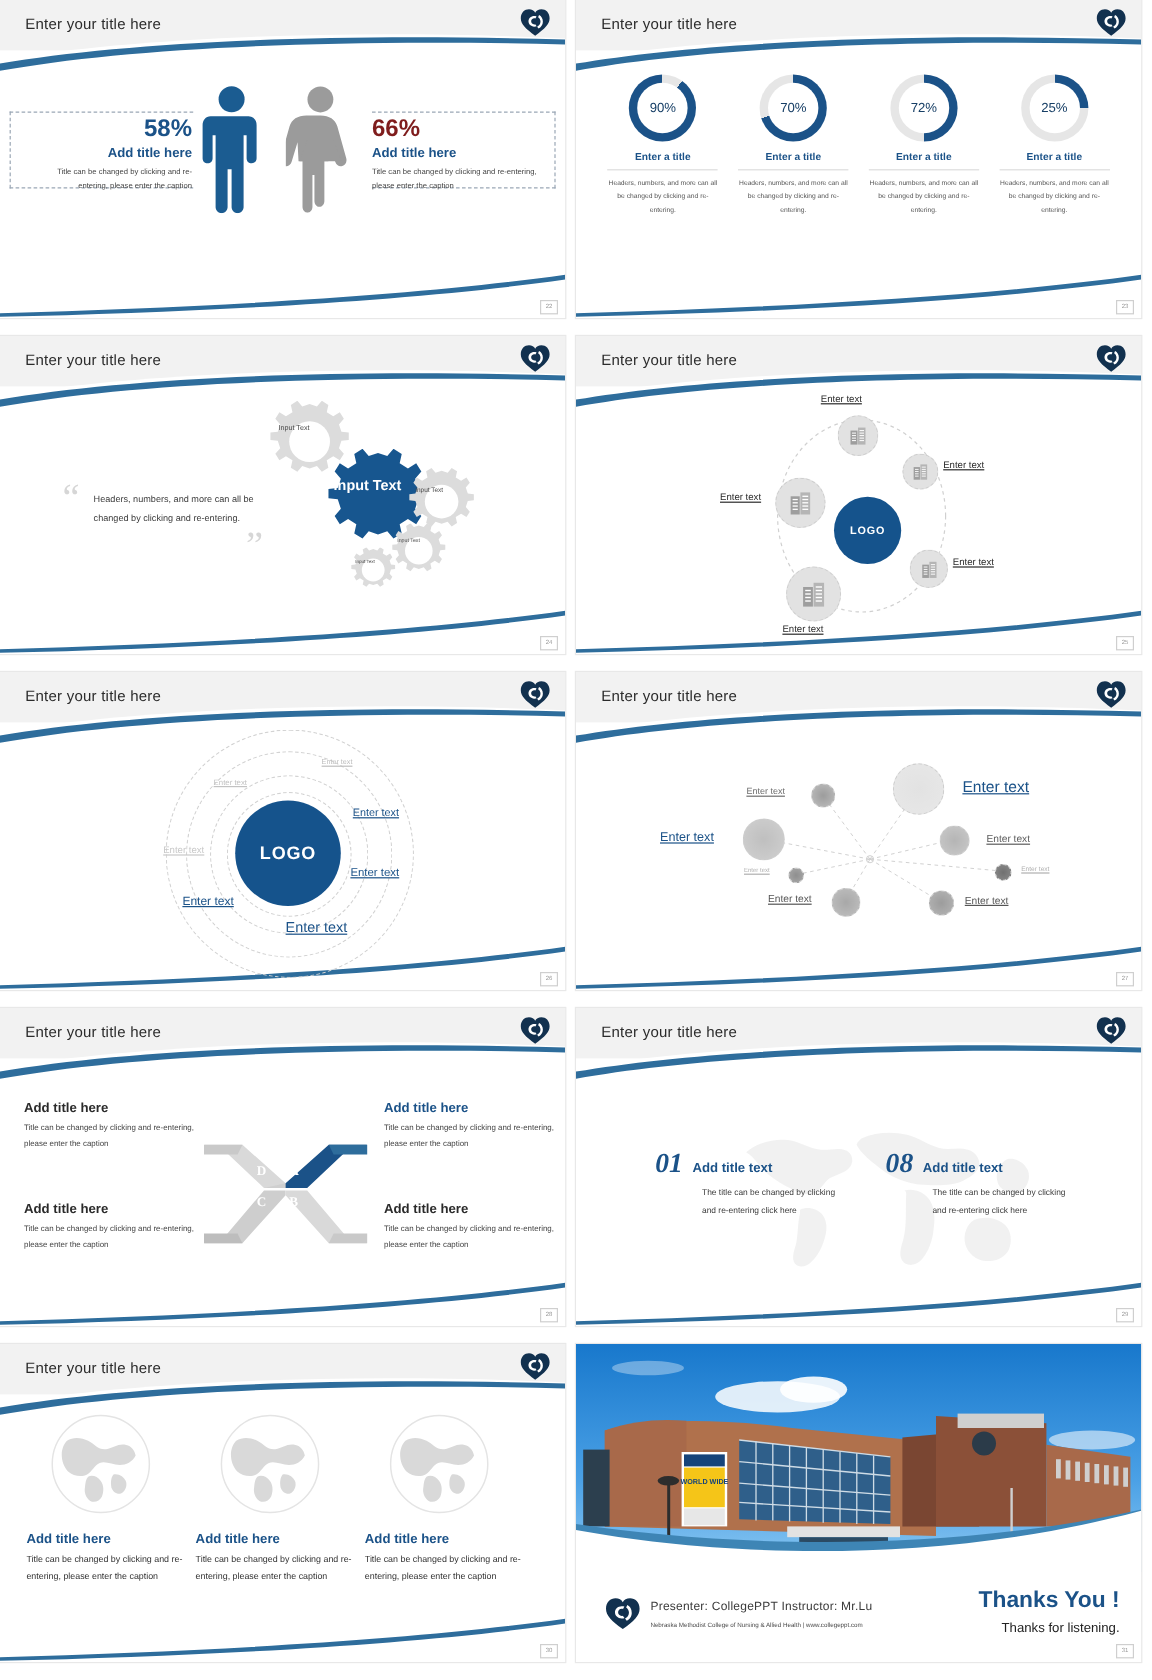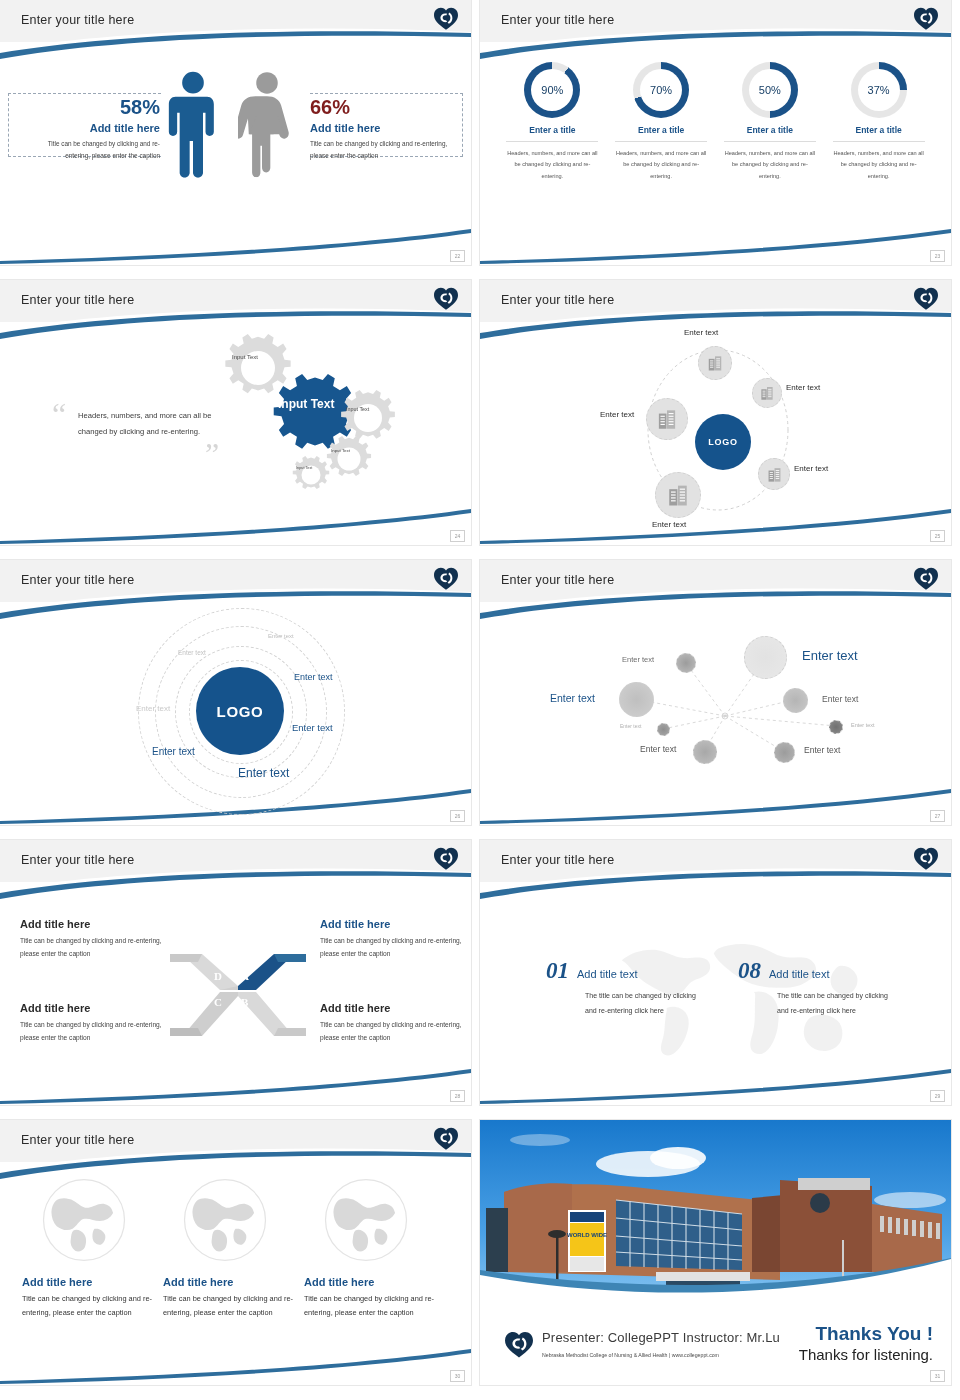--- a/index.html
+++ b/index.html
@@ -44,52 +44,52 @@
   
   .quote-mark{position:absolute;font-family:"Liberation Serif",serif;font-size:32px;color:#d6d6d6;line-height:1;}
   .s3-text{position:absolute;left:78px;top:128px;width:160px;font-size:7.6px;color:#3c3c3c;line-height:2.1;}
   .gearbox{position:absolute;left:220px;top:50px;width:250px;height:190px;}
   .gear-lbl{position:absolute;text-align:left;color:#4a4a4a;line-height:1.15;}
 
   
   .c4{position:absolute;left:0;top:44px;width:100%;height:220px;}
   .node{position:absolute;border-radius:50%;background:#e2e2e2;border:1px dashed #cfcfcf;
         display:flex;align-items:center;justify-content:center;}
-  .lbl{position:absolute;font-size:8px;color:#2b2b2b;white-space:nowrap;}
+  .lbl{position:absolute;font-size:8px;color:#2b2b2b;white-space:nowrap;text-decoration:underline;}
   .hub{position:absolute;border-radius:50%;background:#15538c;color:#fff;display:flex;align-items:center;
        justify-content:center;font-size:9px;font-weight:bold;letter-spacing:.7px;}
 
   
   .ring{position:absolute;border-radius:50%;border:1px dashed #d3d3d3;}
 
   
   .bub{position:absolute;border-radius:50%;border:1px dashed #cfcfcf;}
 
   
   .s7-t{font-size:11px;font-weight:bold;}
   .s7-c{font-size:6.6px;color:#444;line-height:2;margin-top:4px;}
   .xbox{position:absolute;left:168px;top:98px;width:140px;height:105px;}
   .xltr{position:absolute;color:#fff;font-size:11px;font-weight:bold;font-family:"Liberation Serif",serif;}
 
   
   .num{font-family:"Liberation Serif",serif;font-style:italic;font-weight:bold;font-size:23px;color:#1b5288;}
-  .s8-t{font-size:11px;font-weight:normal;color:#1b5288;margin-top:30px;}
+  .s8-t{font-size:11px;font-weight:bold;color:#1b5288;margin-top:30px;}
   .s8-c{font-size:7px;color:#3c3c3c;line-height:2.1;margin-top:5px;}
 
   
   .g-col{position:absolute;top:56px;width:130px;text-align:left;}
   .g-title{font-size:11px;font-weight:bold;color:#1b5288;margin-top:8px;}
   .g-cap{font-size:7.4px;color:#333;line-height:1.95;margin-top:4px;}
 
   
   .photo{position:absolute;left:0;top:0;width:100%;height:190px;overflow:hidden;
          background:linear-gradient(#1b7fd4 0%, #3e9ce4 55%, #6fb8ee 100%);}
   .thanks-big{position:absolute;right:18px;bottom:40px;font-size:19px;font-weight:bold;color:#1b5288;}
-  .thanks-sm{position:absolute;right:18px;bottom:22px;font-size:15px;color:#222;}
-  .pres1{position:absolute;left:62px;bottom:40px;font-size:13px;color:#3a3a3a;letter-spacing:.2px;}
+  .thanks-sm{position:absolute;right:18px;bottom:22px;font-size:11px;color:#222;}
+  .pres1{position:absolute;left:62px;bottom:40px;font-size:10px;color:#3a3a3a;letter-spacing:.2px;}
   .pres2{position:absolute;left:62px;bottom:27px;font-size:5.2px;color:#4a4a4a;}
   .pres-logo{position:absolute;left:24px;bottom:26px;width:30px;height:28px;}
 </style>
 </head>
 <body>
 
 <svg width="0" height="0" style="position:absolute">
   <defs>
     <symbol id="sym-heart" viewBox="0 0 64 60">
       <path d="M32 57C12 42 2 33 2 20.5 2 9 10 2 19 2c6 0 11 3 13 7 2-4 7-7 13-7 9 0 17 7 17 18.5C62 33 52 42 32 57z" fill="#12314f"></path>
@@ -223,28 +223,28 @@
         </div>
         <div class="donut-col">
           <div class="donut" style="background:conic-gradient(#1b5288 0deg 252deg,#e6e6e6 252deg 360deg);">
             <div class="hole">70%</div>
           </div>
           <div class="donut-title">Enter a title</div>
           <div class="donut-cap">Headers, numbers, and more can all be changed by clicking and re-entering.</div>
         </div>
         <div class="donut-col">
           <div class="donut" style="background:conic-gradient(#1b5288 0deg 180deg,#e6e6e6 180deg 360deg);">
-            <div class="hole">50%</div>
+            <div class="hole">72%</div>
           </div>
           <div class="donut-title">Enter a title</div>
           <div class="donut-cap">Headers, numbers, and more can all be changed by clicking and re-entering.</div>
         </div>
         <div class="donut-col">
           <div class="donut" style="background:conic-gradient(#1b5288 0deg 90deg,#e6e6e6 90deg 360deg);">
-            <div class="hole">37%</div>
+            <div class="hole">25%</div>
           </div>
           <div class="donut-title">Enter a title</div>
           <div class="donut-cap">Headers, numbers, and more can all be changed by clicking and re-entering.</div>
         </div>
       </div>
       <div class="page-num">23</div>
     </div>
   </div>
 
   <div class="cell">

